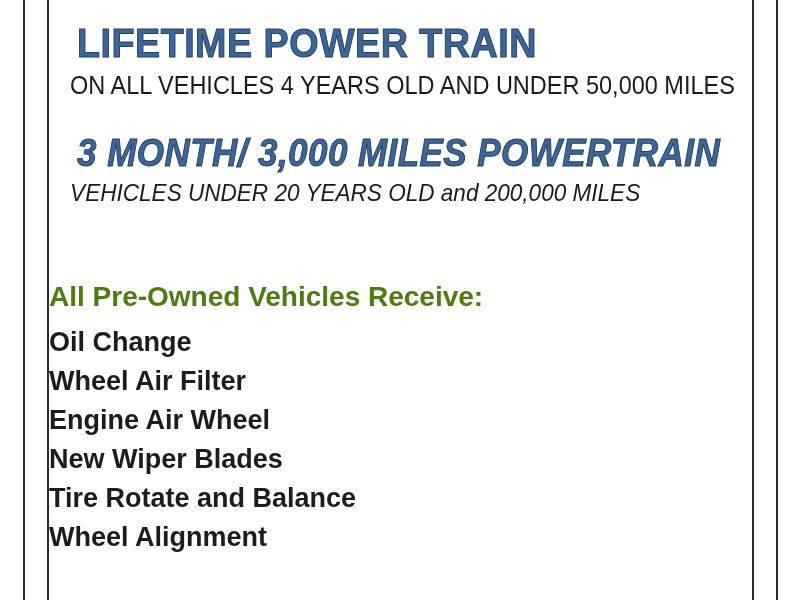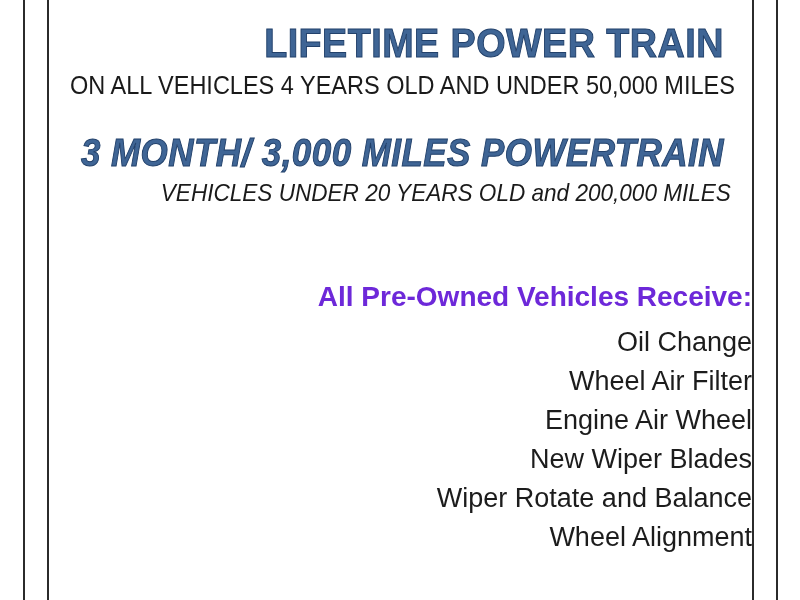--- a/index.html
+++ b/index.html
@@ -36,21 +36,21 @@
   .rule-right-inner { left: 752px; }
   .rule-right-outer { left: 776px; }
 
   
   .content {
     position: absolute;
     left: 49px;
     top: 0;
     width: 703px;
     height: 430px;
-    text-align: right;
+    text-align: left;
     box-sizing: border-box;
   }
 
   
   .warranty-block {
     width: 100%;
   }
   .block-one { padding-top: 22px; }
   .block-two { padding-top: 34px; font-style: italic; }
 
@@ -85,32 +85,32 @@
 
   
   .services {
     margin-top: 76px;
   }
   .services-title {
     font-family: "Liberation Sans", sans-serif;
     font-weight: 700;
     font-size: 28px;
     line-height: 1.0;
-    color: #6d28d9;
+    color: #4d7c0f;
     margin: 0 0 12px 0;
     white-space: nowrap;
   }
   .services-list {
     list-style: none;
     margin: 0;
     padding: 0;
   }
   .services-list li {
     font-family: "Liberation Sans", sans-serif;
-    font-weight: 400;
+    font-weight: 700;
     font-size: 27px;
     line-height: 39px;
     color: #1c1c1c;
     white-space: nowrap;
   }
 </style>
 </head>
 <body>
 
 <div class="flyer">
@@ -132,19 +132,19 @@
       <p class="subline subline-two">VEHICLES UNDER 20 YEARS OLD and 200,000 MILES</p>
     </section>
 
     <section class="services">
       <h2 class="services-title">All Pre-Owned Vehicles Receive:</h2>
       <ul class="services-list">
         <li>Oil Change</li>
         <li>Wheel Air Filter</li>
         <li>Engine Air Wheel</li>
         <li>New Wiper Blades</li>
-        <li>Wiper Rotate and Balance</li>
+        <li>Tire Rotate and Balance</li>
         <li>Wheel Alignment</li>
       </ul>
     </section>
 
   </div>
 </div>
 
 </body></html>

